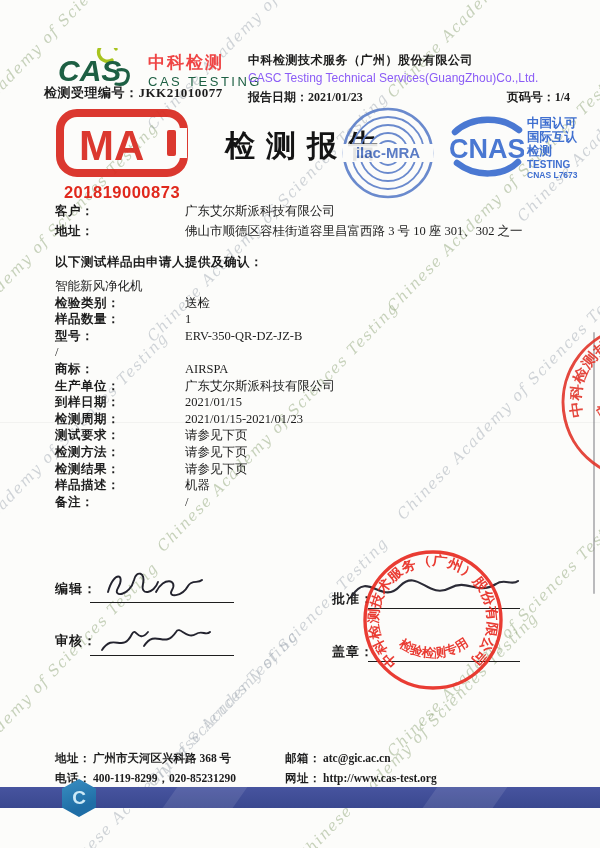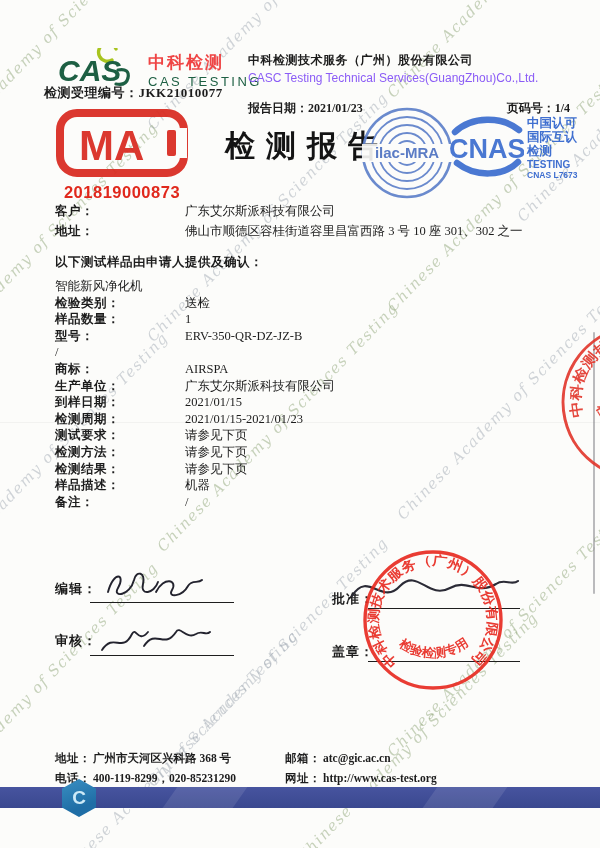--- a/index.html
+++ b/index.html
@@ -17,26 +17,26 @@
   
   .hdr-logo{position:absolute;left:58px;top:48px;display:flex;align-items:center;z-index:2;}
   .hdr-logo-txt{margin-left:6px;}
   .hdr-logo-cn{font-weight:bold;font-size:17px;color:#ef4444;letter-spacing:2px;font-family:"Liberation Sans",sans-serif;}
   .hdr-logo-en{font-size:13px;color:#1d5f43;letter-spacing:2.5px;font-family:"Liberation Sans",sans-serif;}
   .accept-line{position:absolute;left:44px;top:84px;font-weight:bold;font-size:13px;z-index:2;letter-spacing:.5px;}
   .hdr-right{position:absolute;left:248px;top:52px;width:336px;z-index:2;}
   .hdr-cn{font-weight:bold;font-size:12px;letter-spacing:.5px;}
   .hdr-en{font-family:"Liberation Sans",sans-serif;font-size:12px;margin-top:2px;color:#8b5cf6;}
   .hdr-date-row{display:flex;font-weight:bold;font-size:12px;margin-top:3px;align-items:flex-end;}
-  .hdr-page{margin-left:auto;margin-right:14px;margin-top:12px;}
+  .hdr-page{margin-left:auto;margin-right:14px;margin-top:1px;}
   
   .cma-wrap{position:absolute;left:52px;top:108px;z-index:3;text-align:center;width:140px;}
   .cma-num{color:#e0281c;font-weight:bold;font-size:16.5px;letter-spacing:.5px;font-family:"Liberation Sans",sans-serif;margin-top:1px;}
   .rpt-title{position:absolute;left:225px;top:126px;font-size:30px;font-weight:bold;letter-spacing:11px;z-index:2;color:#141414;}
-  .ilac-wrap{position:absolute;left:360px;top:106px;z-index:3;opacity:.9;text-decoration:underline;}
+  .ilac-wrap{position:absolute;left:341px;top:106px;z-index:3;opacity:.9;text-decoration:underline;}
   .cnas-wrap{position:absolute;left:448px;top:116px;z-index:3;display:flex;}
   .cnas-txt{margin-left:3px;color:#3f6fd0;font-weight:bold;font-family:"Liberation Sans",sans-serif;line-height:1.12;}
   .cnas-l1{font-size:12.5px;}
   .cnas-l2{font-size:10px;margin-top:1px;}
   .cnas-l3{font-size:8.5px;margin-top:1px;}
   
   .doc-body{position:absolute;left:55px;top:201px;width:525px;z-index:2;font-size:12.5px;}
   .f-row{display:flex;line-height:20px;}
   .f-label{width:130px;font-weight:bold;flex:none;letter-spacing:.5px;}
   .f-value{flex:1;}

